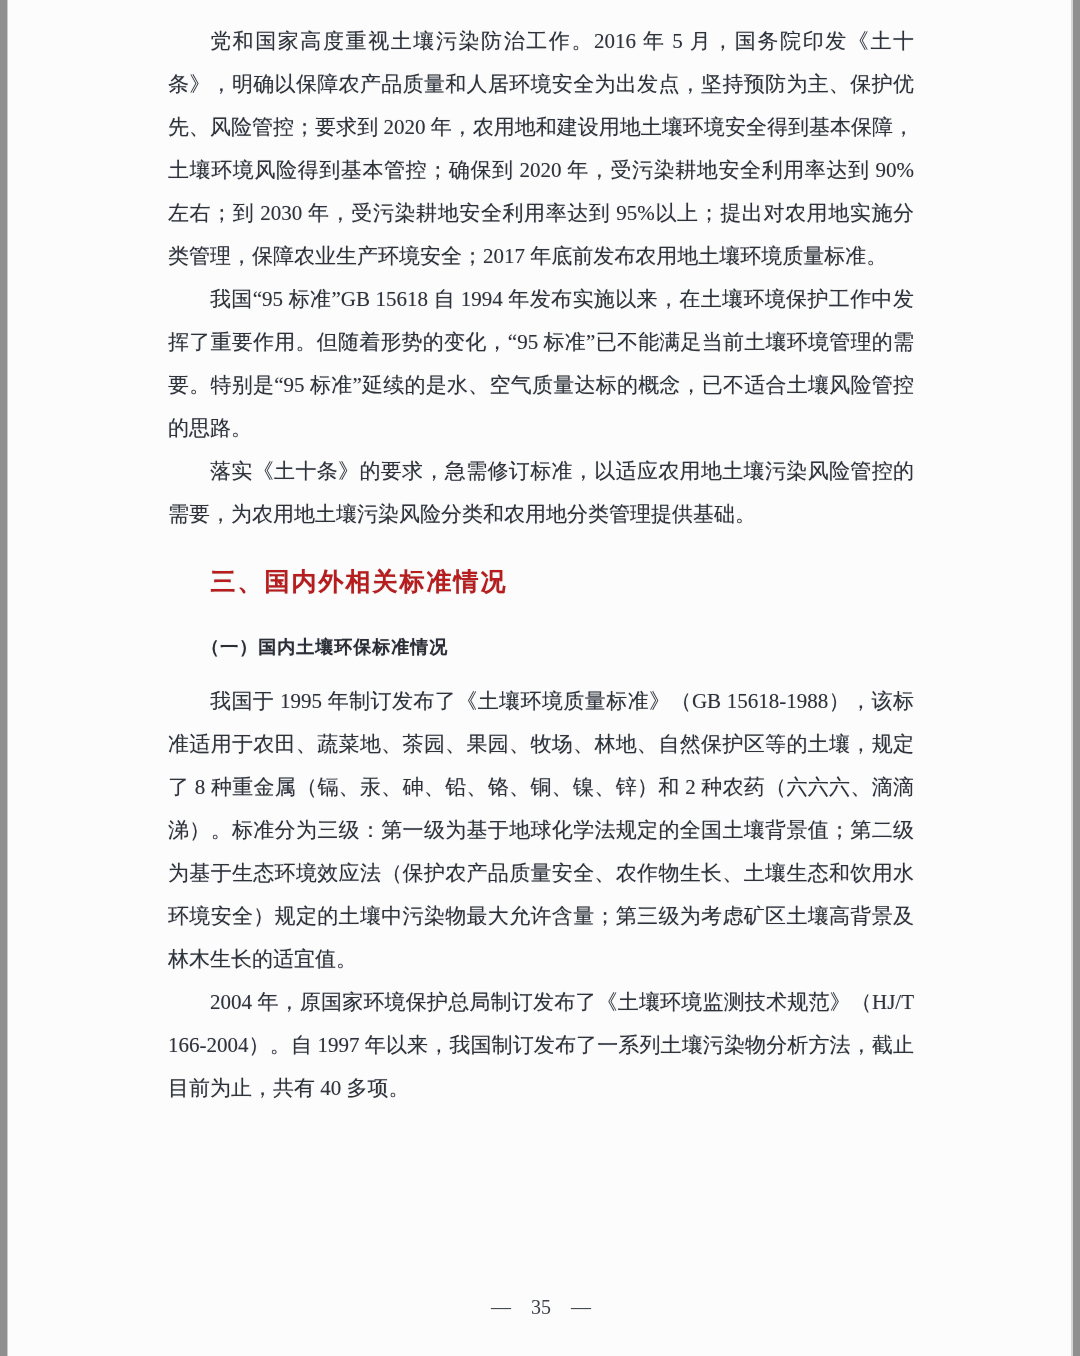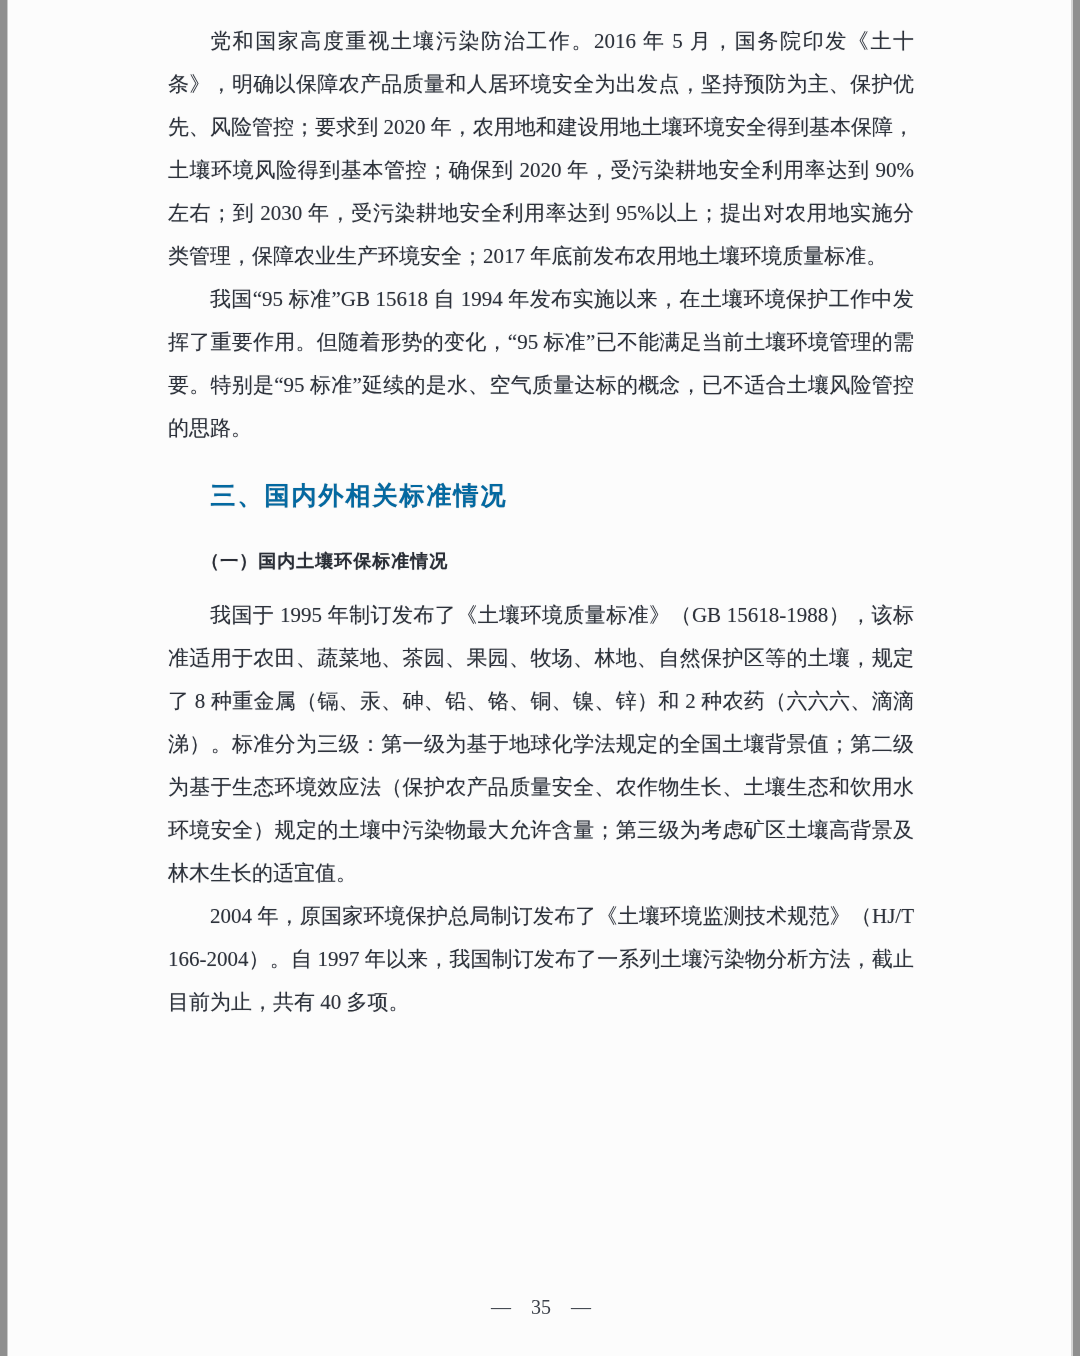--- a/index.html
+++ b/index.html
@@ -44,21 +44,21 @@
     text-shadow: 0 0 1px rgba(45, 50, 59, 0.35);
   }
   .body-paragraph {
     margin: 0;
     text-indent: 2em;
   }
   .section-heading {
     font-family: "Liberation Sans", "DejaVu Sans", sans-serif;
     font-weight: bold;
     font-size: 25px;
-    color: #0369a1;
+    color: #b91c1c;
     margin: 16px 0 0 0;
     text-indent: 1.7em;
     letter-spacing: 2px;
     line-height: 58px;
     text-align: left;
   }
   .subsection-heading {
     font-weight: bold;
     font-size: 18px;
     color: #2a2e36;
@@ -93,20 +93,21 @@
 
   <div class="edge-bar edge-left"></div>
   <div class="edge-bar edge-right"></div>
 
   <div class="page">
 
     <p class="body-paragraph">党和国家高度重视土壤污染防治工作。2016 年 5 月，国务院印发《土十条》，明确以保障农产品质量和人居环境安全为出发点，坚持预防为主、保护优先、风险管控；要求到 2020 年，农用地和建设用地土壤环境安全得到基本保障，土壤环境风险得到基本管控；确保到 2020 年，受污染耕地安全利用率达到 90%左右；到 2030 年，受污染耕地安全利用率达到 95%以上；提出对农用地实施分类管理，保障农业生产环境安全；2017 年底前发布农用地土壤环境质量标准。</p>
 
     <p class="body-paragraph">我国“95 标准”GB 15618 自 1994 年发布实施以来，在土壤环境保护工作中发挥了重要作用。但随着形势的变化，“95 标准”已不能满足当前土壤环境管理的需要。特别是“95 标准”延续的是水、空气质量达标的概念，已不适合土壤风险管控的思路。</p>
 
+    <p class="body-paragraph">落实《土十条》的要求，急需修订标准，以适应农用地土壤污染风险管控的需要，为农用地土壤污染风险分类和农用地分类管理提供基础。</p>
 
     <h2 class="section-heading">三、国内外相关标准情况</h2>
 
     <h3 class="subsection-heading">（一）国内土壤环保标准情况</h3>
 
     <p class="body-paragraph">我国于 1995 年制订发布了《土壤环境质量标准》（GB 15618-1988），该标准适用于农田、蔬菜地、茶园、果园、牧场、林地、自然保护区等的土壤，规定了 8 种重金属（镉、汞、砷、铅、铬、铜、镍、锌）和 2 种农药（六六六、滴滴涕）。标准分为三级：第一级为基于地球化学法规定的全国土壤背景值；第二级为基于生态环境效应法（保护农产品质量安全、农作物生长、土壤生态和饮用水环境安全）规定的土壤中污染物最大允许含量；第三级为考虑矿区土壤高背景及林木生长的适宜值。</p>
 
 
     <p class="body-paragraph">2004 年，原国家环境保护总局制订发布了《土壤环境监测技术规范》（HJ/T 166-2004）。自 1997 年以来，我国制订发布了一系列土壤污染物分析方法，截止目前为止，共有 40 多项。</p>
 

